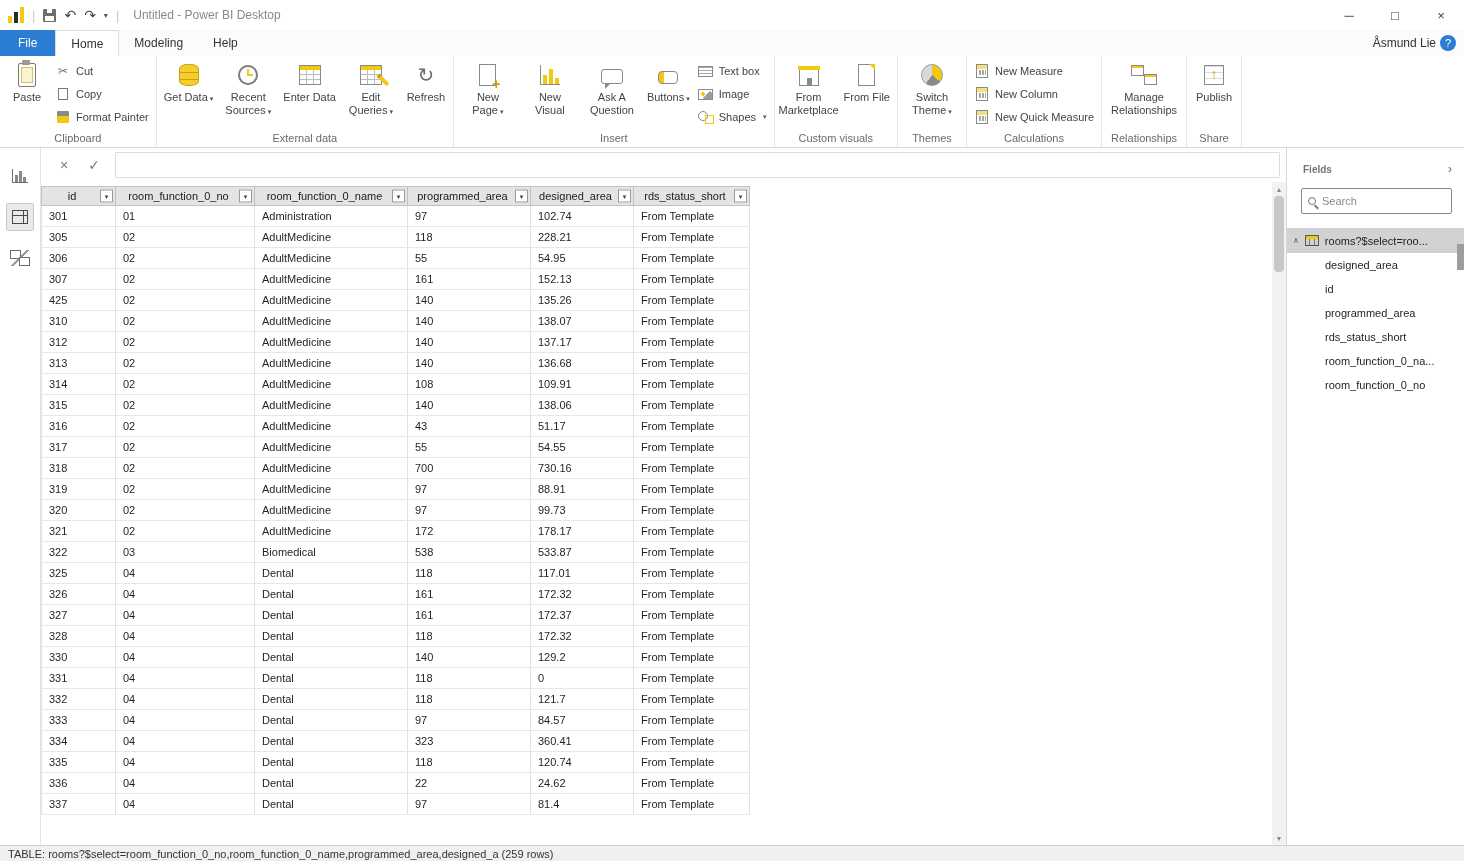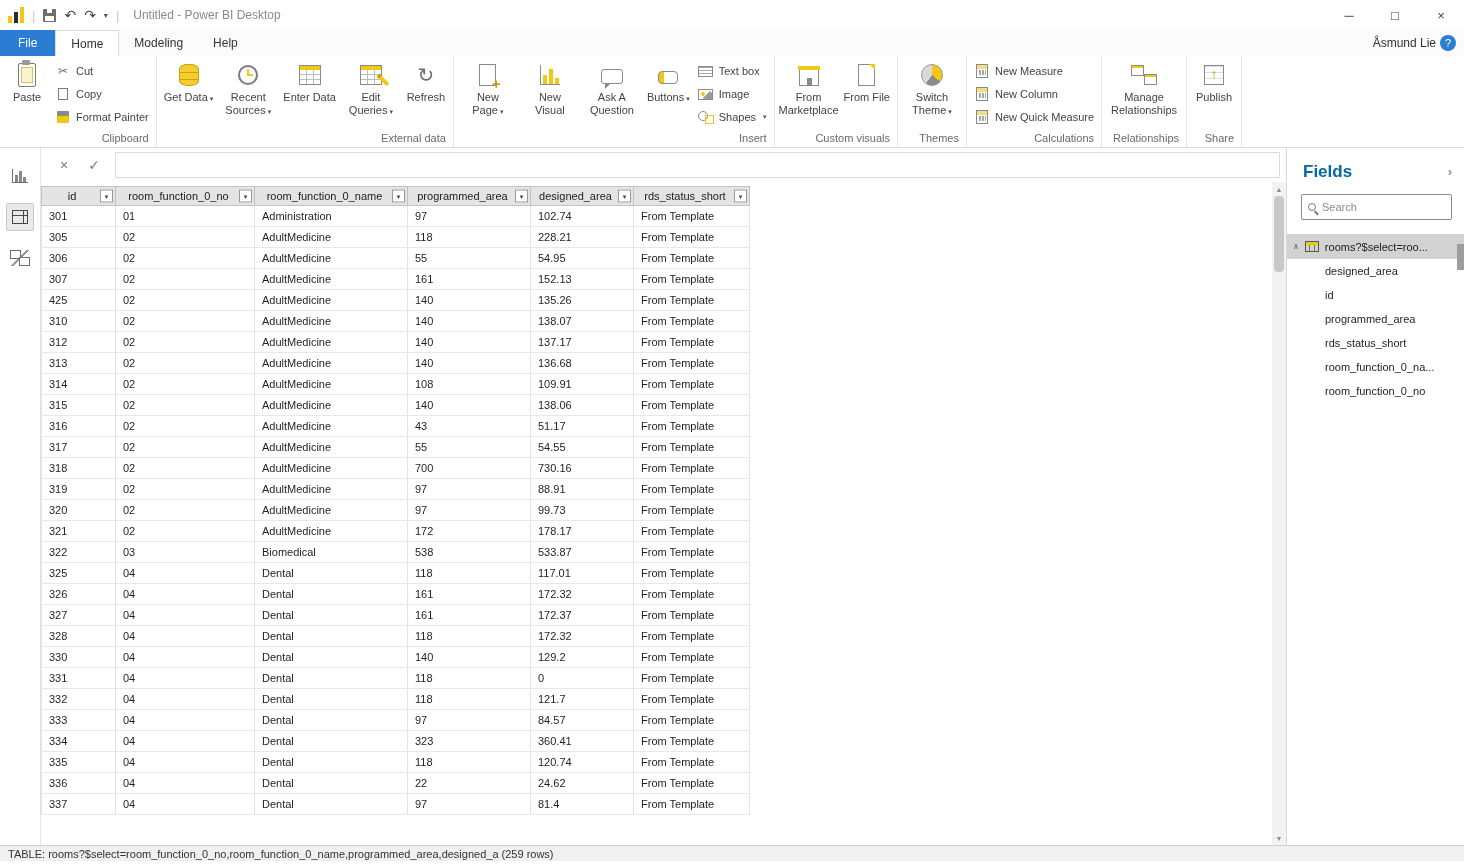--- a/index.html
+++ b/index.html
@@ -25,21 +25,21 @@
   .tab { padding:0 15px; display:flex; align-items:center; font-size:12px; color:#333; }
   .tab-file { background:#2b7cd3; color:#fff; padding:0 18px; }
   .tab.selected { background:#fff; border:1px solid #dcdcdc; border-bottom:none; }
   .account { position:absolute; right:28px; top:0; height:26px; display:flex; align-items:center; font-size:12px; color:#333; }
   .help-btn { position:absolute; right:8px; top:5px; width:16px; height:16px; border-radius:50%; background:#2b7cd3; color:#fff; font-size:11px; display:flex; align-items:center; justify-content:center; }
 
   
   .ribbon { height:92px; background:#fff; border-bottom:1px solid #d8d8d8; display:flex; }
   .group { display:flex; flex-direction:column; border-right:1px solid #e6e6e6; padding:1px 3px 0; }
   .group-content { flex:1; display:flex; align-items:flex-start; }
-  .group-label { text-align:right; font-size:11px; color:#6a6a6a; padding:1px 4px 3px; white-space:nowrap; }
+  .group-label { text-align:center; font-size:11px; color:#6a6a6a; padding:1px 4px 3px; white-space:nowrap; }
   .bigbtn { min-width:48px; max-width:62px; display:flex; flex-direction:column; align-items:center; padding:4px 4px 0; font-size:11px; color:#444; text-align:center; cursor:default; }
   .bigbtn .icbox { height:28px; display:flex; align-items:center; justify-content:center; }
   .bigbtn .lbl { line-height:1.2; margin-top:2px; }
   .caret { font-size:7px; color:#555; margin-left:2px; }
   .smallcol { display:flex; flex-direction:column; gap:7px; padding:6px 4px 0; }
   .smallbtn { display:flex; align-items:center; gap:5px; font-size:11px; color:#444; white-space:nowrap; }
   .smallbtn .sic { width:16px; height:16px; display:flex; align-items:center; justify-content:center; }
 
   
   .ic-paste { width:18px; height:24px; border:1.5px solid #7a7a7a; border-radius:2px; background:#fff; position:relative; }
@@ -110,21 +110,21 @@
   .datagrid td:first-child { border-left:1px solid #e2e2e2; }
 
   .vscroll { width:14px; background:#f2f2f2; display:flex; flex-direction:column; align-items:center; position:relative; }
   .vs-arrow { width:14px; height:14px; font-size:7px; color:#8a8a8a; display:flex; align-items:center; justify-content:center; }
   .vs-arrow.bottom { position:absolute; bottom:0; }
   .vs-thumb { position:absolute; top:14px; left:2px; width:10px; height:76px; background:#c8c8c8; border-radius:4px; }
 
   
   .fields-panel { width:178px; border-left:1px solid #d8d8d8; background:#fff; display:flex; flex-direction:column; position:relative; }
   .fp-header { display:flex; align-items:center; justify-content:space-between; padding:14px 12px 10px 16px; }
-  .fp-title { font-size:17px; font-weight:bold; color:#0369a1; }
+  .fp-title { font-size:10px; font-weight:bold; color:#737373; }
   .fp-chevron { font-size:12px; color:#666; }
   .fp-search { margin:2px 12px 14px 14px; height:26px; border:1px solid #8a8a8a; border-radius:2px; display:flex; align-items:center; padding:0 6px; gap:6px; }
   .ic-search { width:8px; height:8px; border:1.5px solid #767676; border-radius:50%; position:relative; flex:none; }
   .ic-search:after { content:""; position:absolute; right:-4px; bottom:-3px; width:5px; height:1.5px; background:#767676; transform:rotate(45deg); }
   .fp-search input { border:none; outline:none; font-size:11px; width:100%; font-family:inherit; color:#333; }
   .fp-search input::placeholder { color:#8a8a8a; }
   .fp-table-item { height:25px; background:#d2d2d2; display:flex; align-items:center; gap:6px; padding:0 6px; font-size:11px; color:#252423; }
   .glyph-up { font-size:8px; color:#555; }
   .ic-tbl { width:14px; height:11px; border:1px solid #555; background:linear-gradient(#f2c811,#f2c811) 0 0/100% 3px no-repeat, repeating-linear-gradient(90deg,transparent 0 3.5px,#777 3.5px 4.5px); flex:none; }
   .fp-table-label { white-space:nowrap; overflow:hidden; }

